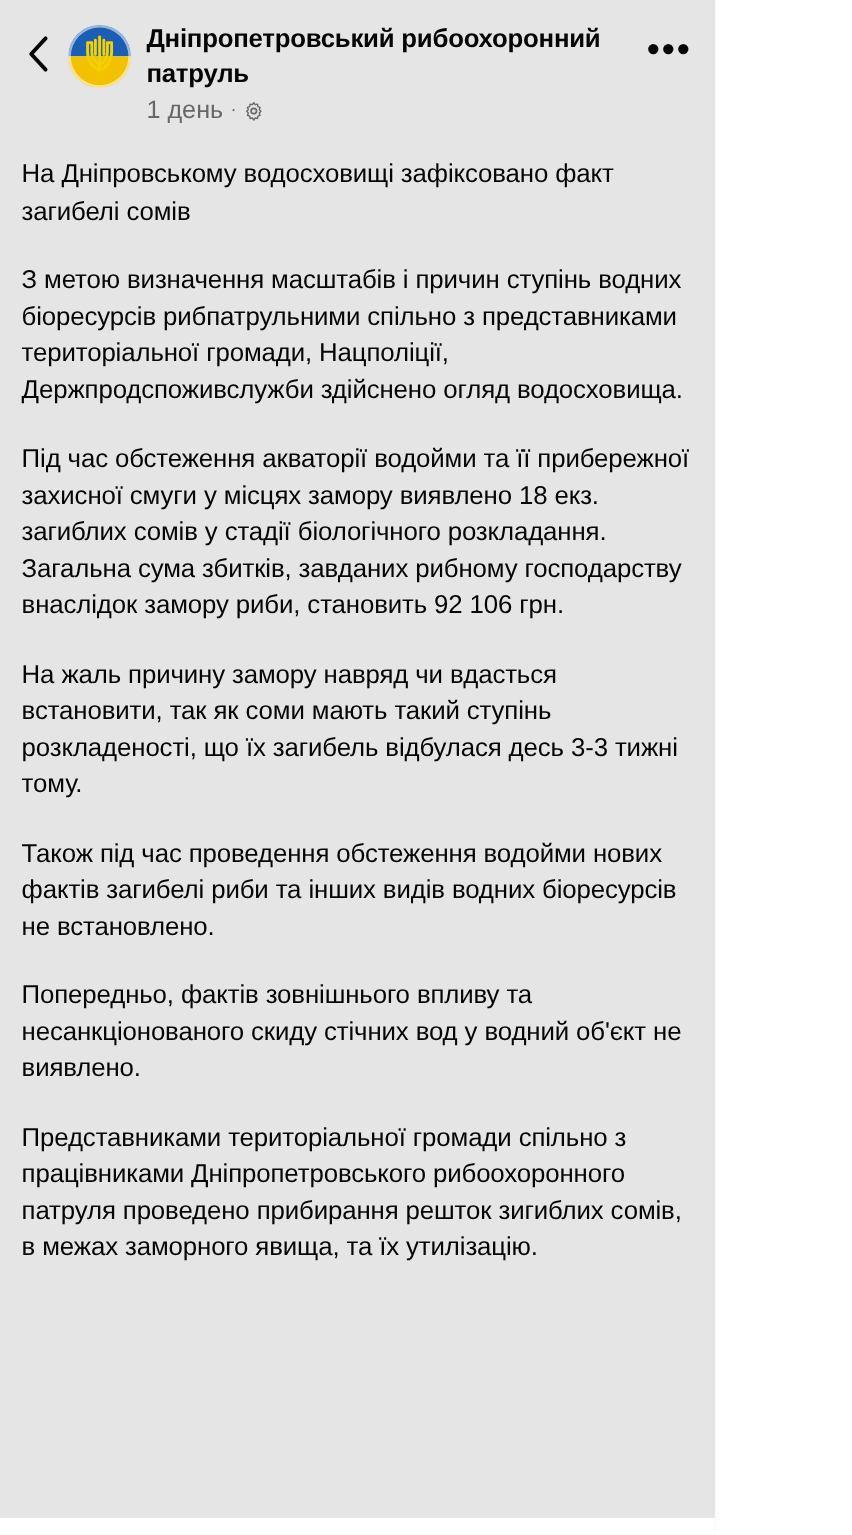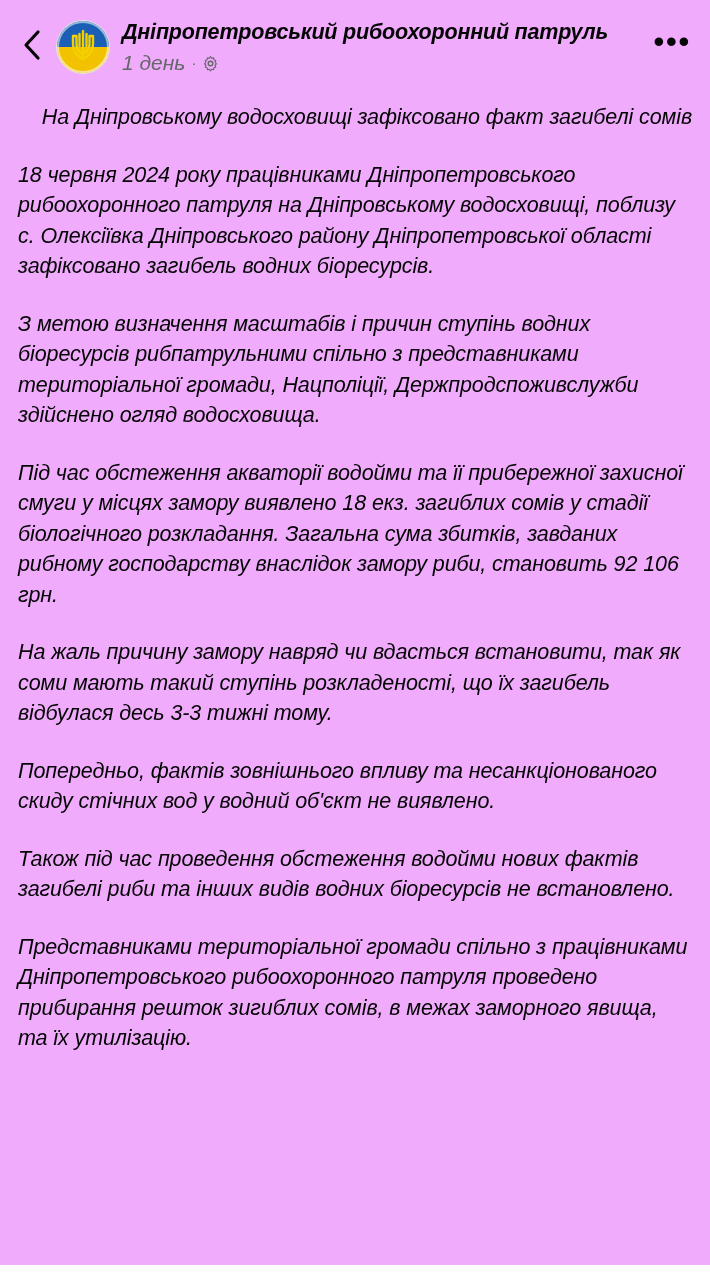--- a/index.html
+++ b/index.html
@@ -4,27 +4,26 @@
 <style>
   * { box-sizing: border-box; margin: 0; padding: 0; }
   html, body {
     width: 710px;
     height: 1279px;
     background: #ffffff;
     font-family: "Liberation Sans", sans-serif;
     overflow: hidden;
   }
   .screen {
-    width: 710px;
+    width: 596px;
     height: 1279px;
     position: relative;
-    background: #f0abfc;
+    background: #e5e5e5;
     display: flex;
     flex-direction: column;
-    font-style: italic;
   }
 
   
   .post-header {
     display: flex;
     align-items: flex-start;
     padding: 18px 16px 6px 10px;
     position: relative;
   }
   .back-button {
@@ -131,21 +130,21 @@
     overflow: hidden;
   }
   .post-body p {
     font-size: 21.5px;
     line-height: 30.5px;
     color: #050505;
     margin-bottom: 27px;
     letter-spacing: -0.1px;
     word-wrap: break-word;
   }
-  .post-body p:first-child { margin-bottom: 27px; text-align: right; }
+  .post-body p:first-child { margin-bottom: 27px; }
 
   
   .bottom-strip {
     position: absolute;
     left: 0;
     bottom: 0;
     width: 100%;
     height: 14px;
     overflow: hidden;
   }
@@ -208,26 +207,25 @@
       </div>
     </div>
 
     <div class="more-button">
       <span class="dots">•••</span>
     </div>
   </div>
 
   <div class="post-body">
     <p>На Дніпровському водосховищі зафіксовано факт загибелі сомів</p>
-    <p>18 червня 2024 року працівниками Дніпропетровського рибоохоронного патруля на Дніпровському водосховищі, поблизу с. Олексіївка Дніпровського району Дніпропетровської області зафіксовано загибель водних біоресурсів.</p>
     <p>З метою визначення масштабів і причин ступінь водних біоресурсів рибпатрульними спільно з представниками територіальної громади, Нацполіції, Держпродспоживслужби здійснено огляд водосховища.</p>
     <p>Під час обстеження акваторії водойми та її прибережної захисної смуги у місцях замору виявлено 18 екз. загиблих сомів у стадії біологічного розкладання. Загальна сума збитків, завданих рибному господарству внаслідок замору риби, становить 92 106 грн.</p>
     <p>На жаль причину замору навряд чи вдасться встановити, так як соми мають такий ступінь розкладеності, що їх загибель відбулася десь 3-3 тижні тому.</p>
+    <p>Також під час проведення обстеження водойми нових фактів загибелі риби та інших видів водних біоресурсів не встановлено.</p>
     <p>Попередньо, фактів зовнішнього впливу та несанкціонованого скиду стічних вод у водний об'єкт не виявлено.</p>
-    <p>Також під час проведення обстеження водойми нових фактів загибелі риби та інших видів водних біоресурсів не встановлено.</p>
     <p>Представниками територіальної громади спільно з працівниками Дніпропетровського рибоохоронного патруля проведено прибирання решток зигиблих сомів, в межах заморного явища, та їх утилізацію.</p>
   </div>
 
   <div class="bottom-strip">
     <div class="inner">
       <div class="cut-text">▀▀▀▀▀▀▀▀▀▀▀▀▀▀</div>
     </div>
   </div>
 
 </div>

